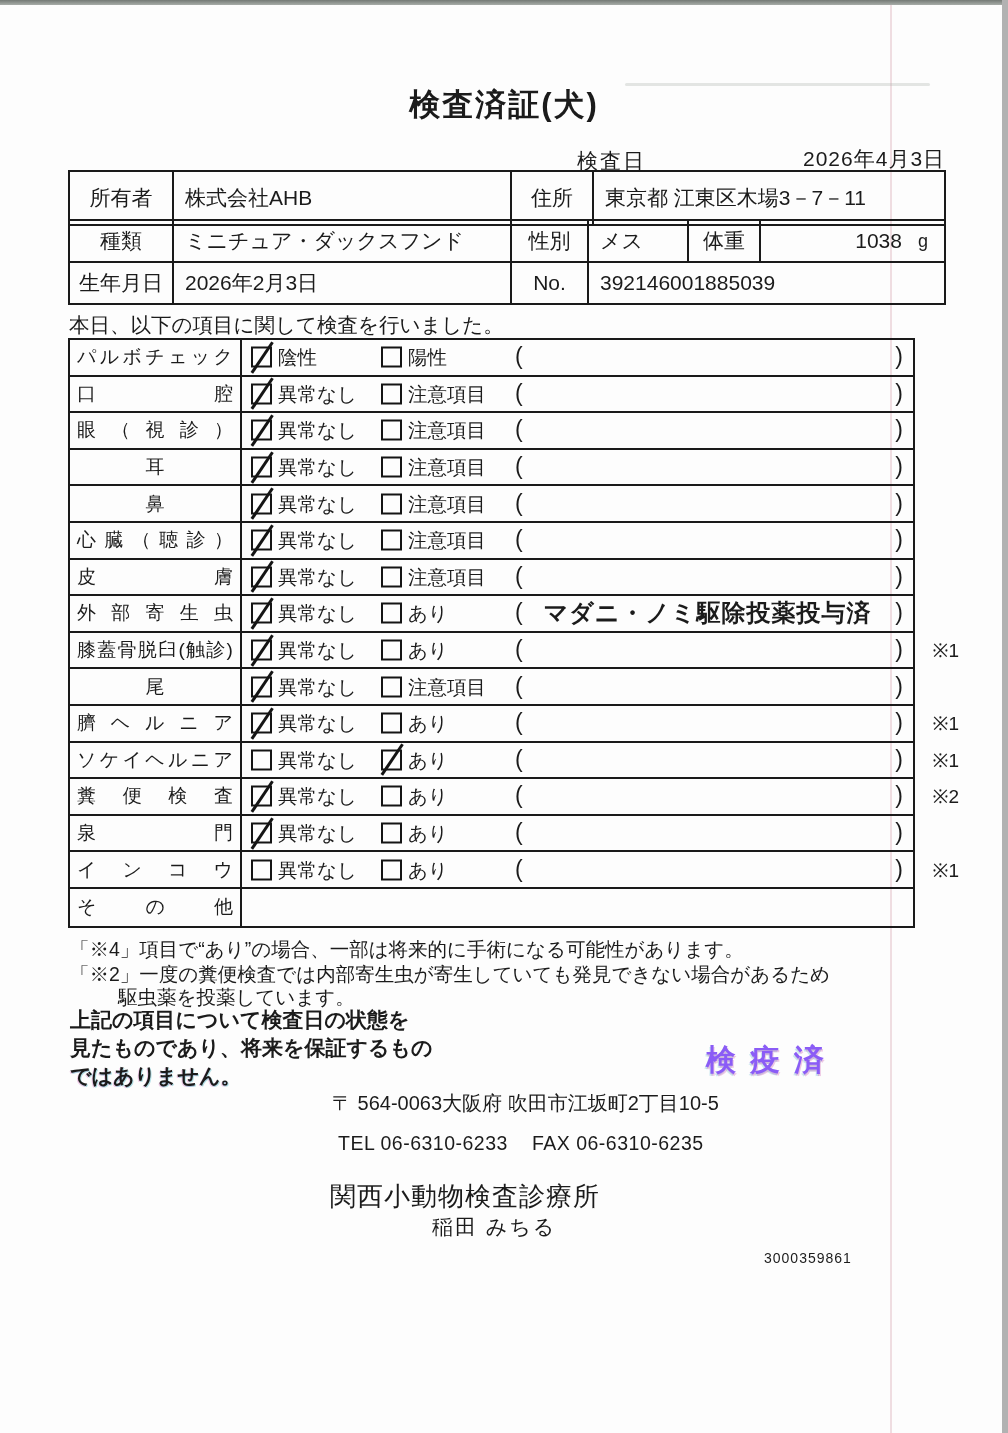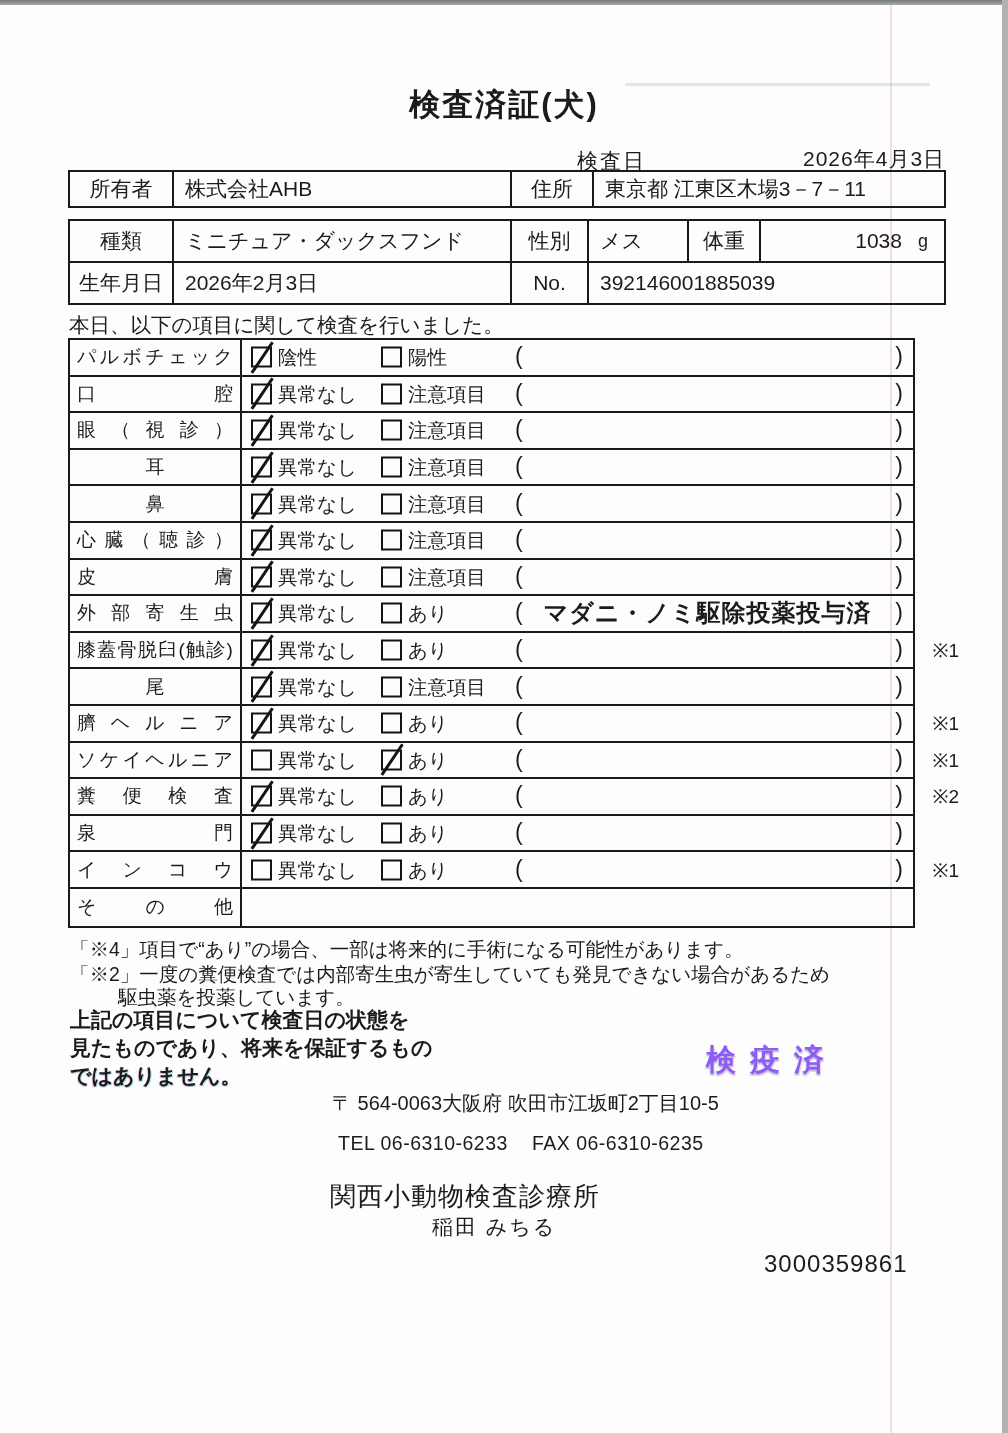--- a/index.html
+++ b/index.html
@@ -18,21 +18,21 @@
                 background:rgba(170,175,170,0.30); border-radius:2px; }
 
   .title { position:absolute; top:84px; left:0; width:100%; margin:0; text-align:center;
            font-size:31px; font-weight:bold; letter-spacing:2px; }
 
   .date-label { position:absolute; left:577px; top:147px; font-size:21px; letter-spacing:2px; }
   .date-value { position:absolute; left:803px; top:145px; font-size:21px; letter-spacing:1px; }
 
   
   .tbl { position:absolute; left:68px; border:2px solid #1a1a1a; box-sizing:border-box; }
-  .owner-table { top:170px; width:878px; height:38px; display:flex; }
+  .owner-table { top:170px; width:878px; height:56px; display:flex; }
   .info-table  { top:219px; width:878px; }
   .info-row { display:flex; height:40px; }
   .info-row + .info-row { border-top:2px solid #1a1a1a; }
   .cell { display:flex; align-items:center; box-sizing:border-box; font-size:21px; overflow:hidden; white-space:nowrap; }
   .cell + .cell { border-left:2px solid #1a1a1a; }
   .cell.hd  { justify-content:center; }
   .cell.val { padding-left:11px; }
   .w102 { width:102px; } .w338 { width:338px; } .w82 { width:82px; }
   .w77 { width:77px; } .w100 { width:100px; } .w72 { width:72px; }
   .grow { flex:1; }
@@ -72,21 +72,21 @@
   .disclaimer .d3 { text-shadow:1px 1px 0 rgba(40,170,190,0.35), -1px 1px 0 rgba(200,60,170,0.25); }
 
   .stamp { position:absolute; left:706px; top:1040px; font-size:30px; font-weight:600;
            letter-spacing:14px; color:#8b5cf6; white-space:nowrap;
            text-shadow:1px 2px 0 rgba(198,62,165,0.28), -1px 2px 0 rgba(60,172,200,0.25); }
 
   .postal-line { position:absolute; left:332px; top:1090px; font-size:20px; display:flex; white-space:nowrap; }
   .tel-line    { position:absolute; left:338px; top:1132px; font-size:19.5px; display:flex; gap:24px; white-space:nowrap; letter-spacing:0.5px; }
   .clinic   { position:absolute; left:330px; top:1179px; font-size:26px; letter-spacing:1px; }
   .examiner { position:absolute; left:432px; top:1213px; font-size:21px; letter-spacing:2px; }
-  .serial   { position:absolute; left:764px; top:1250px; font-size:24px; letter-spacing:1px; }
+  .serial   { position:absolute; left:764px; top:1250px; font-size:14px; letter-spacing:1px; }
 </style>
 </head>
 <body>
 
 <div class="page">
   <div class="scan-top"></div>
   <div class="scan-right"></div>
   <div class="scan-vline"></div>
   <div class="bleed-mark"></div>
 

